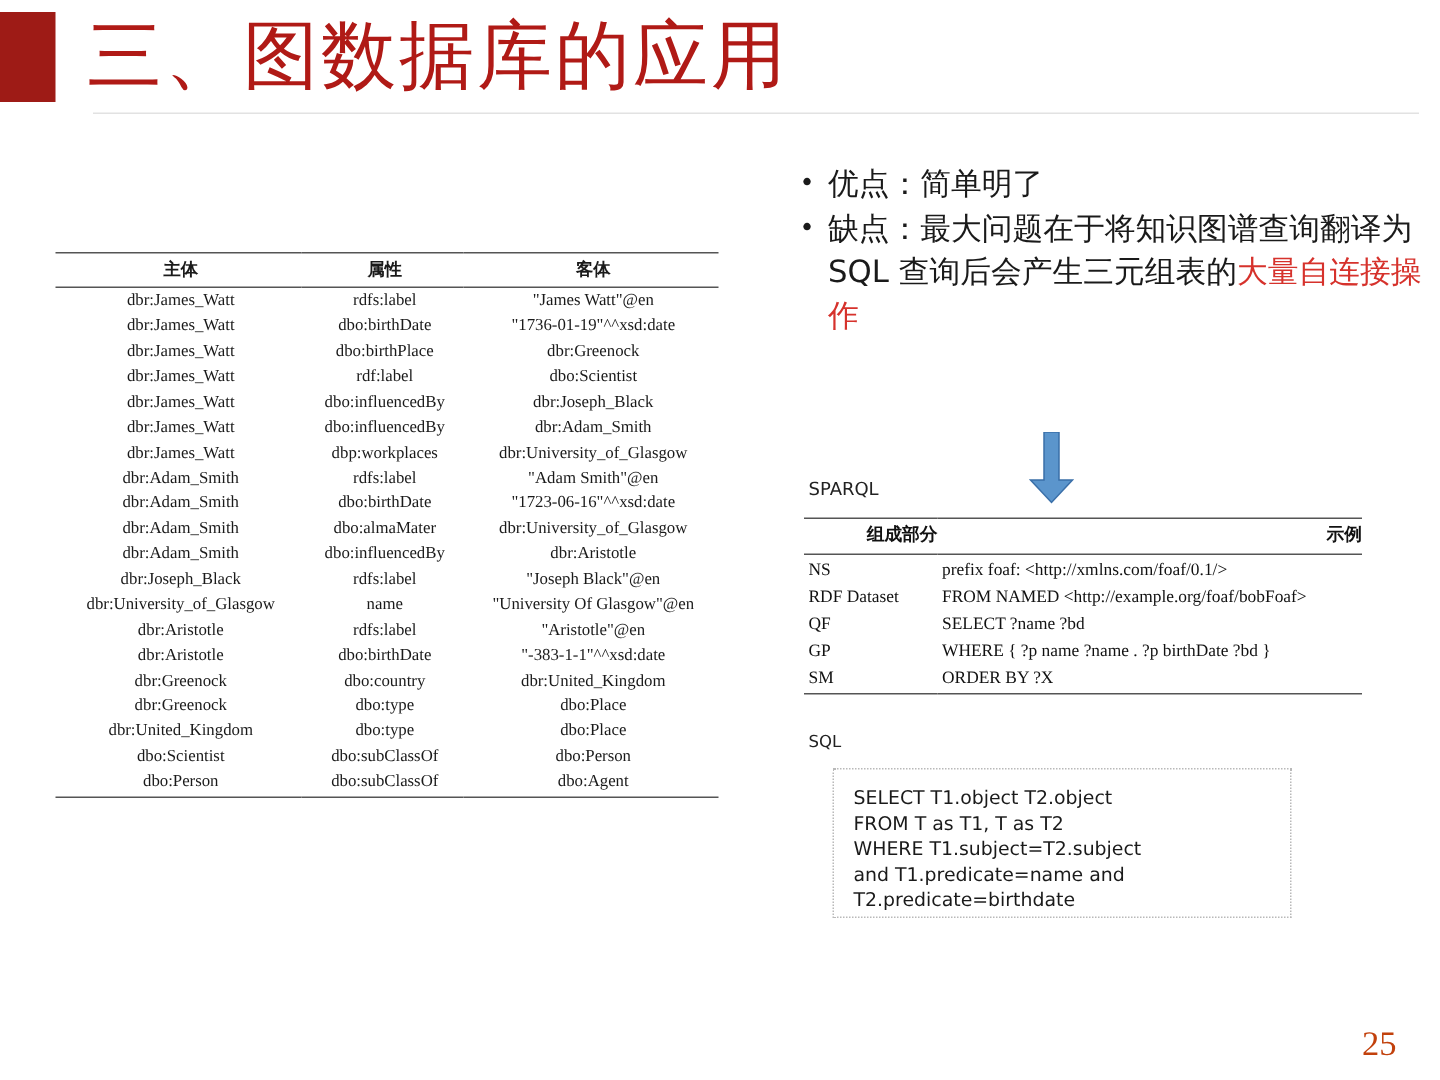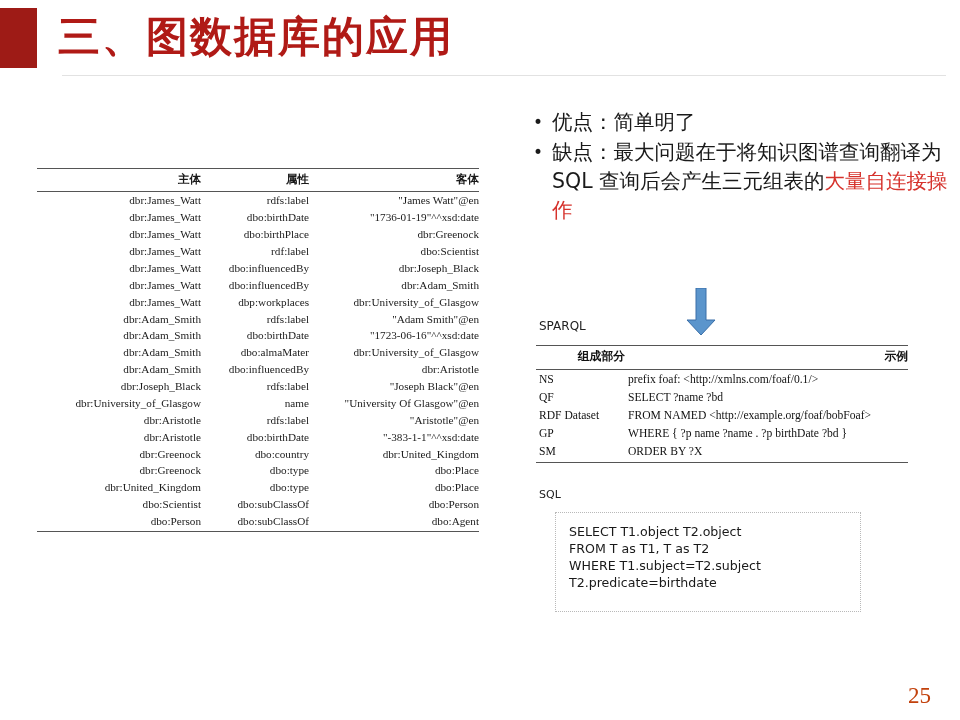--- a/index.html
+++ b/index.html
@@ -23,22 +23,22 @@
     top: 8px;
     width: 37px;
     height: 60px;
     background: #9e1b16;
   }
   #page-title {
     position: absolute;
     left: 58px;
     top: 6px;
     font-family: "DejaVu Sans", sans-serif;
-    font-size: 42px;
-    font-weight: bold;
+    font-size: 50px;
+    font-weight: normal;
     letter-spacing: 2px;
     color: #b01a16;
     line-height: 62px;
     white-space: nowrap;
   }
   #header-divider {
     position: absolute;
     left: 62px;
     top: 75px;
     width: 884px;
@@ -51,30 +51,30 @@
     position: absolute;
     left: 37px;
     top: 168px;
     width: 442px;
     border-collapse: collapse;
     font-family: "Liberation Serif", serif;
     font-size: 11.2px;
     color: #1a1a1a;
   }
   #triple-table thead th {
-    text-align: right;
+    text-align: center;
     font-weight: bold;
     font-family: "DejaVu Sans", sans-serif;
     font-size: 11.5px;
     padding: 3px 0 4px 3px;
     border-top: 1.6px solid #555;
     border-bottom: 1.1px solid #555;
   }
   #triple-table tbody td {
-    text-align: right;
+    text-align: center;
     padding: 2.45px 0 2.45px 3px;
     white-space: nowrap;
   }
   #triple-table tbody tr:last-child td {
     border-bottom: 1.3px solid #555;
     padding-bottom: 4px;
   }
   #triple-table col.c1 { width: 164px; }
   #triple-table col.c2 { width: 108px; }
   #triple-table col.c3 { width: 170px; }
@@ -352,39 +352,40 @@
       <th>组成部分</th>
       <th>示例</th>
     </tr>
   </thead>
   <tbody id="sparql-table-body">
       <tr>
         <td>NS</td>
         <td>prefix foaf: &lt;http://xmlns.com/foaf/0.1/&gt;</td>
       </tr>
       <tr>
+        <td>RDF Dataset</td>
+        <td>FROM NAMED &lt;http://example.org/foaf/bobFoaf&gt;</td>
+      </tr>
+      <tr>
         <td>QF</td>
         <td>SELECT ?name ?bd</td>
-      </tr>
-      <tr>
-        <td>RDF Dataset</td>
-        <td>FROM NAMED &lt;http://example.org/foaf/bobFoaf&gt;</td>
       </tr>
       <tr>
         <td>GP</td>
         <td>WHERE { ?p name ?name . ?p birthDate ?bd }</td>
       </tr>
       <tr>
         <td>SM</td>
         <td>ORDER BY ?X</td>
       </tr>
     </tbody>
 </table>
 
 <div id="sql-label">SQL</div>
 <div id="sql-box">
     <div class="sql-line">SELECT T1.object T2.object</div>
     <div class="sql-line">FROM  T as T1, T as T2</div>
     <div class="sql-line">WHERE  T1.subject=T2.subject</div>
+    <div class="sql-line">and T1.predicate=name and</div>
     <div class="sql-line">T2.predicate=birthdate</div>
   </div>
 
 <div id="page-number">25</div>
 
 </body></html>

